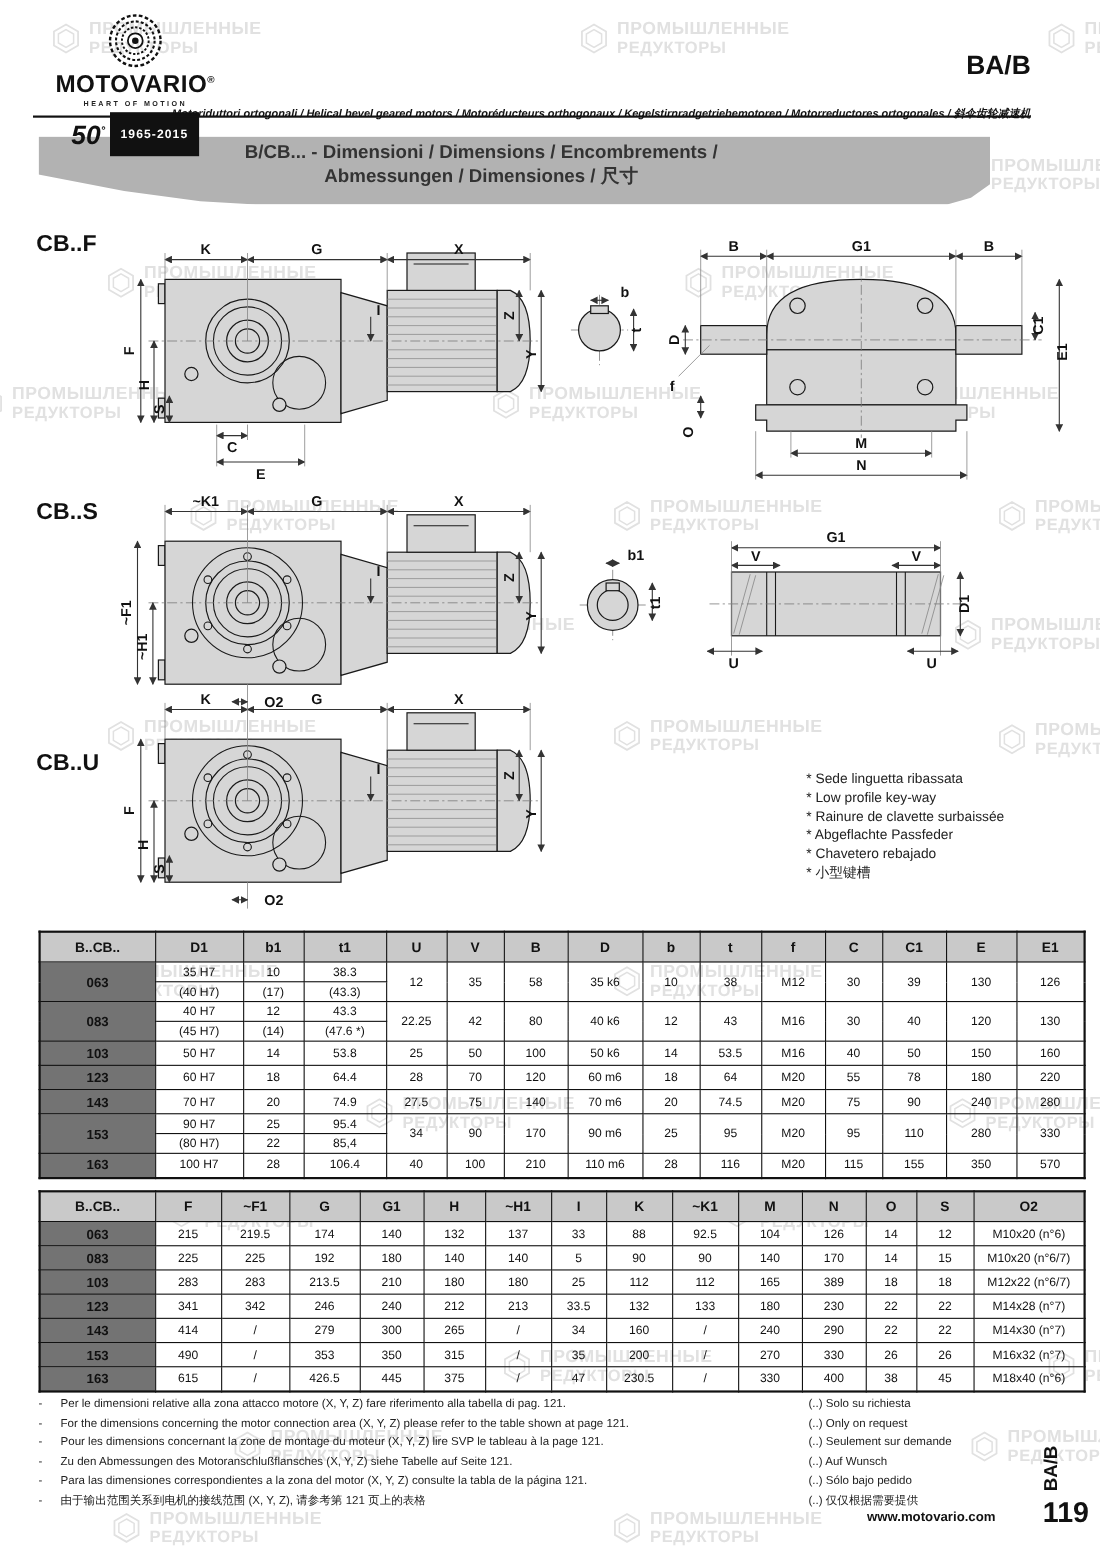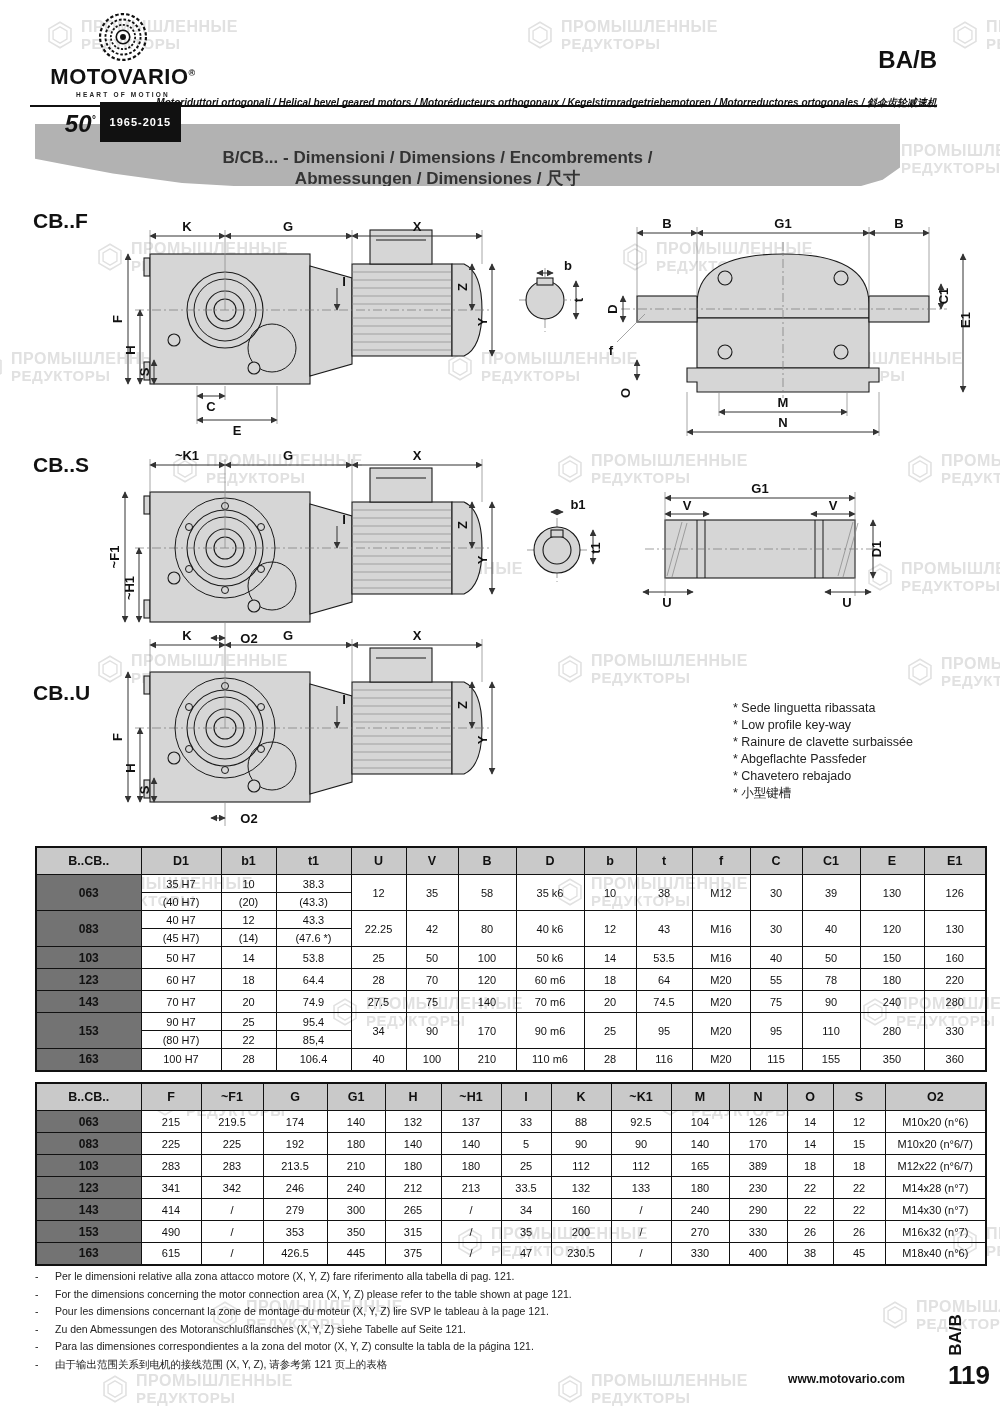--- a/index.html
+++ b/index.html
@@ -21,21 +21,21 @@
   .fifty sup{font-size:10px;}
   .years{background:#111;color:#fff;font-size:11px;font-weight:bold;padding:14px 10px;letter-spacing:1px;}
   .code-top{position:absolute;left:845px;top:46px;width:92px;text-align:right;
             font-size:24px;font-weight:bold;z-index:2;}
   .subtitle{position:absolute;left:150px;top:96px;width:787px;text-align:right;
             font-size:10px;font-weight:bold;white-space:nowrap;z-index:2;color:#111;font-style:italic;}
   .hrule{position:absolute;left:30px;top:105px;width:907px;height:2px;background:#111;z-index:2;}
   
   .banner{position:absolute;left:35px;top:124px;width:865px;height:62px;background:#b2b2b2;z-index:1;
           clip-path:polygon(0 0,100% 0,100% 70%,98% 90%,95.5% 100%,23% 100%,17% 95%,9% 80%,3% 64%,0 56%);}
-  .banner-text{width:100%;margin-top:23px;text-align:center;transform:translateX(-30px);
+  .banner-text{width:100%;margin-top:4px;text-align:center;transform:translateX(-30px);
                font-size:17px;font-weight:bold;color:#333;line-height:21px;}
   
   .draw{position:absolute;left:25px;top:200px;z-index:1;}
   .dl{font:bold 13px "Liberation Sans",sans-serif;fill:#111;text-anchor:middle;}
   .mdl{font:bold 21px "Liberation Sans",sans-serif;fill:#111;}
   .dim{stroke:#333;stroke-width:1;fill:none;}
   .ext{stroke:#888;stroke-width:.75;}
   .cl{stroke:#777;stroke-width:.7;stroke-dasharray:9 3 2 3;fill:none;}
   .ol{stroke:#1a1a1a;stroke-width:1.1;fill:#d6d6d6;}
   .ol2{stroke:#1a1a1a;stroke-width:1;fill:none;}
@@ -681,21 +681,21 @@
           <td rowspan="2">10</td>
           <td rowspan="2">38</td>
           <td rowspan="2">M12</td>
           <td rowspan="2">30</td>
           <td rowspan="2">39</td>
           <td rowspan="2">130</td>
           <td rowspan="2">126</td>
         </tr>
         <tr style="height: 18px;">
           <td>(40 H7)</td>
-          <td>(20)</td>
+          <td>(17)</td>
           <td>(43.3)</td>
         </tr>
         <tr style="height: 18px;">
           <td class="model" rowspan="2">083</td>
           <td>40 H7</td>
           <td>12</td>
           <td>43.3</td>
           <td rowspan="2">22.25</td>
           <td rowspan="2">42</td>
           <td rowspan="2">80</td>
@@ -794,21 +794,21 @@
           <td>40</td>
           <td>100</td>
           <td>210</td>
           <td>110 m6</td>
           <td>28</td>
           <td>116</td>
           <td>M20</td>
           <td>115</td>
           <td>155</td>
           <td>350</td>
-          <td>360</td>
+          <td>570</td>
         </tr>
       </tbody>
     </table>
   <table id="table2">
       <colgroup>
         <col style="width: 105px;">
         <col style="width: 60px;">
         <col style="width: 62px;">
         <col style="width: 64px;">
         <col style="width: 58px;">
@@ -984,18 +984,26 @@
       </div>
       <div class="fnrow">
         <span class="dash">-</span>
         <span>Para las dimensiones correspondientes a la zona del motor (X, Y, Z) consulte la tabla de la página 121.</span>
       </div>
       <div class="fnrow">
         <span class="dash">-</span>
         <span>由于输出范围关系到电机的接线范围 (X, Y, Z), 请参考第 121 页上的表格</span>
       </div>
     </div>
+  <div class="fnright" id="fnright">
+      <div>(..) Solo su richiesta</div>
+      <div>(..) Only on request</div>
+      <div>(..) Seulement sur demande</div>
+      <div>(..) Auf Wunsch</div>
+      <div>(..) Sólo bajo pedido</div>
+      <div>(..) 仅仅根据需要提供</div>
+    </div>
 
   <div class="website">www.motovario.com</div>
   <div class="pagenum">119</div>
   <div class="side-code">BA/B</div>
 
 </div>
 
 </body></html>

